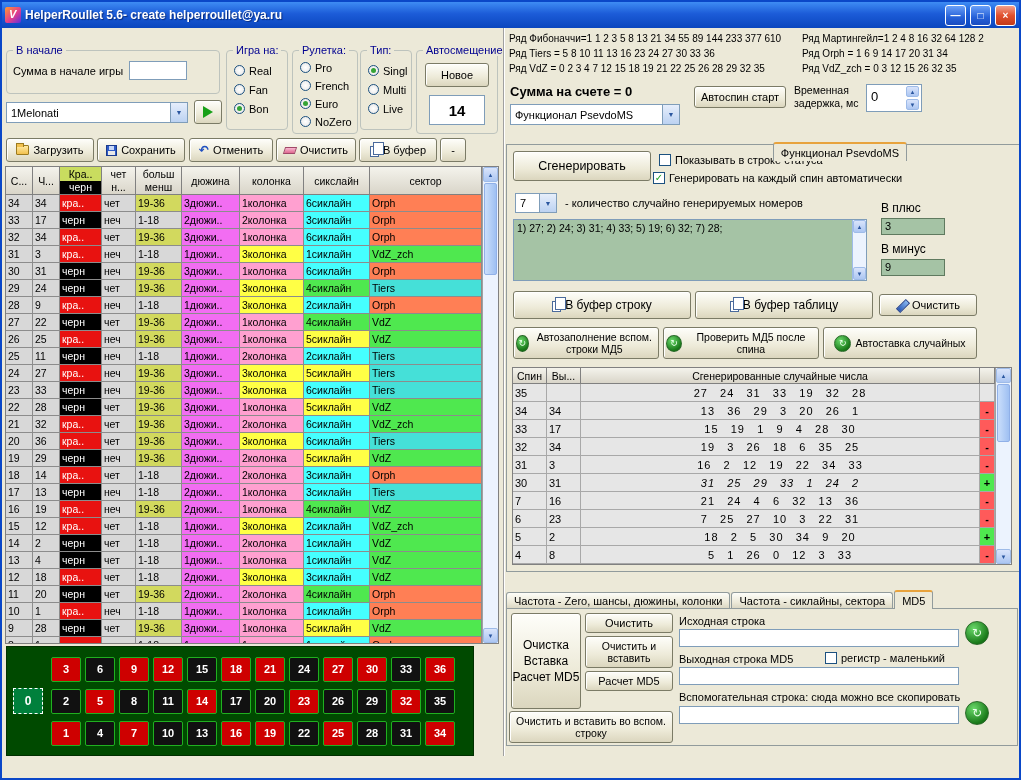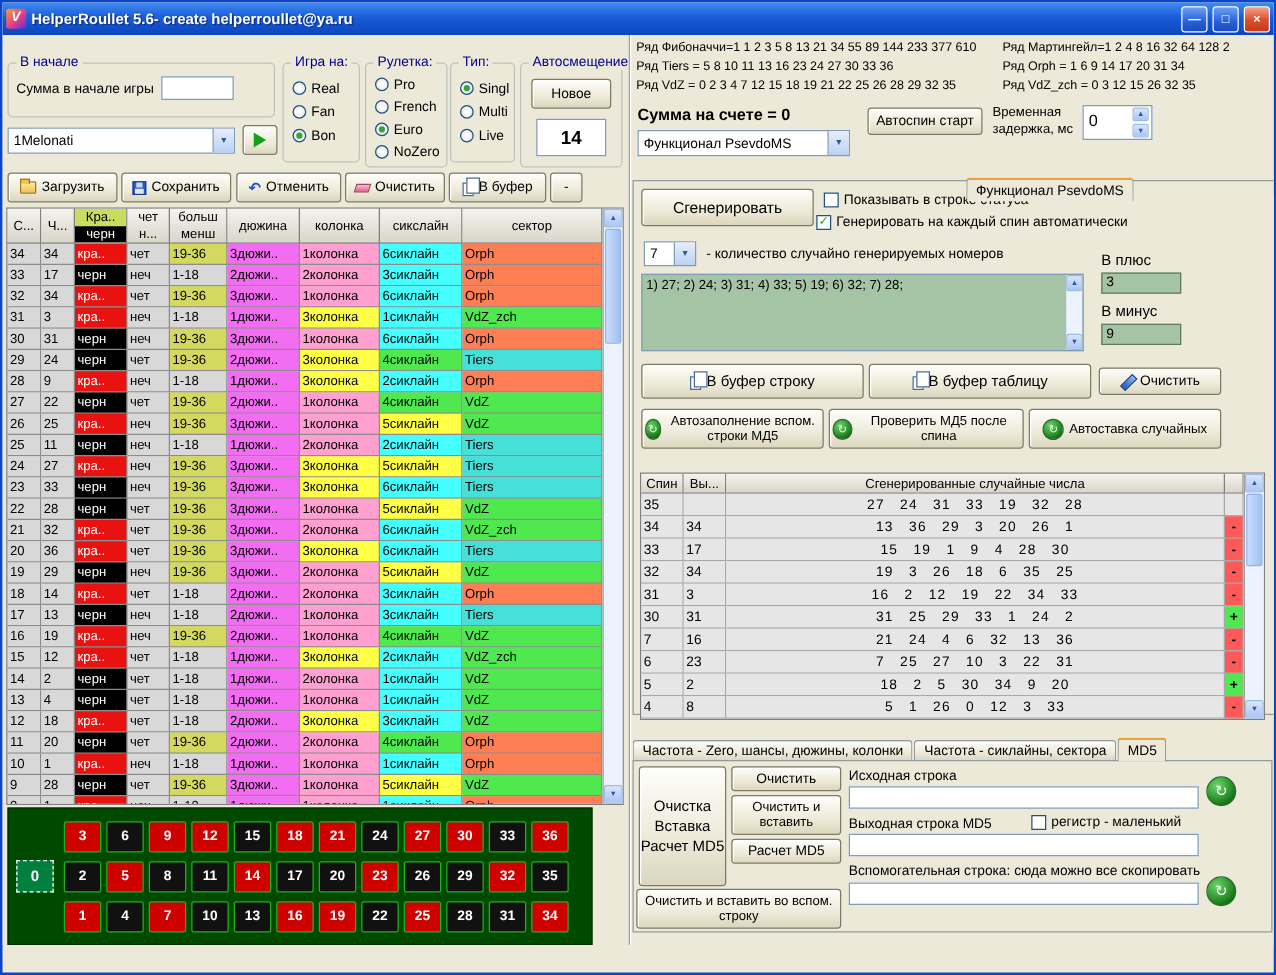--- a/index.html
+++ b/index.html
@@ -75,21 +75,21 @@
 .tabpage{position:absolute;background:#ECE9D8;border:1px solid #919B9C;}
 .ta{position:absolute;background:#A5C3A5;border:1px solid #7F9DB9;font-size:10.5px;padding:2px 16px 2px 3px;overflow:hidden;}
 .ta-sb{position:absolute;right:0;top:0;bottom:0;width:14px;background:#ECF3FE;border-left:1px solid #9EBBE8;display:flex;flex-direction:column;justify-content:space-between;align-items:center;}
 .ta-sb .sb-btn{width:13px;height:13px;}
 .gfield{position:absolute;background:#A5C3A5;border:1px solid #5F7A5F;font-size:11px;padding:1px 3px;}
 .spinbox{position:absolute;background:#fff;border:1px solid #7F9DB9;display:flex;}
 .spinval{flex:1;font-size:13px;padding:4px 0 0 4px;}
 .spincol{width:15px;display:flex;flex-direction:column;justify-content:space-between;padding:1px 0;}
 .spincol .sb-btn{width:13px;height:11px;}
 
-.gtable{position:absolute;border:1px solid #808080;background:#E6E6E6;display:flex;margin-top:11px;}
+.gtable{position:absolute;border:1px solid #808080;background:#E6E6E6;display:flex;}
 .gt-main{flex:1;display:flex;flex-direction:column;overflow:hidden;}
 .gt-head{display:flex;height:16px;flex:none;}
 .gth{border-right:1px solid #808080;border-bottom:1px solid #808080;background:linear-gradient(#F4F3EC,#D9D5C9);font-size:10.5px;display:flex;align-items:center;justify-content:center;overflow:hidden;}
 .gt-row{display:flex;height:18px;flex:none;}
 .gtc{border-right:1px solid #A8A8A8;border-bottom:1px solid #A8A8A8;background:#E6E6E6;font-size:11px;display:flex;align-items:center;padding-left:2px;overflow:hidden;}
 .gt-nums{justify-content:center;white-space:pre;letter-spacing:1px;padding-left:0;}
 .gt-st{justify-content:center;padding-left:0;font-weight:bold;}
 .gt-sbar{width:16px;border-left:1px solid #A0A0A0;}
 
 .statusbar{position:absolute;left:0;right:0;bottom:0;height:22px;background:#ECE9D8;border-top:1px solid #fff;display:flex;gap:2px;padding:2px;}
@@ -708,21 +708,21 @@
                 </div>
                 <div class="gt-row">
                   <div class="gtc" style="width: 34px;">31</div>
                   <div class="gtc" style="width: 34px;">3</div>
                   <div class="gtc gt-nums" style="flex: 1 1 0%;">16   2   12   19   22   34   33</div>
                   <div class="gtc gt-st" style="width: 15px; background: rgb(255, 90, 90);">-</div>
                 </div>
                 <div class="gt-row">
                   <div class="gtc" style="width: 34px;">30</div>
                   <div class="gtc" style="width: 34px;">31</div>
-                  <div class="gtc gt-nums" style="flex: 1 1 0%;">31   25   29   33   1   24   2</div>
+                  <div class="gtc gt-nums" style="flex: 1 1 0%; font-style: italic;">31   25   29   33   1   24   2</div>
                   <div class="gtc gt-st" style="width: 15px; background: rgb(79, 232, 79);">+</div>
                 </div>
                 <div class="gt-row">
                   <div class="gtc" style="width: 34px;">7</div>
                   <div class="gtc" style="width: 34px;">16</div>
                   <div class="gtc gt-nums" style="flex: 1 1 0%;">21   24   4   6   32   13   36</div>
                   <div class="gtc gt-st" style="width: 15px; background: rgb(255, 90, 90);">-</div>
                 </div>
                 <div class="gt-row">
                   <div class="gtc" style="width: 34px;">6</div>

